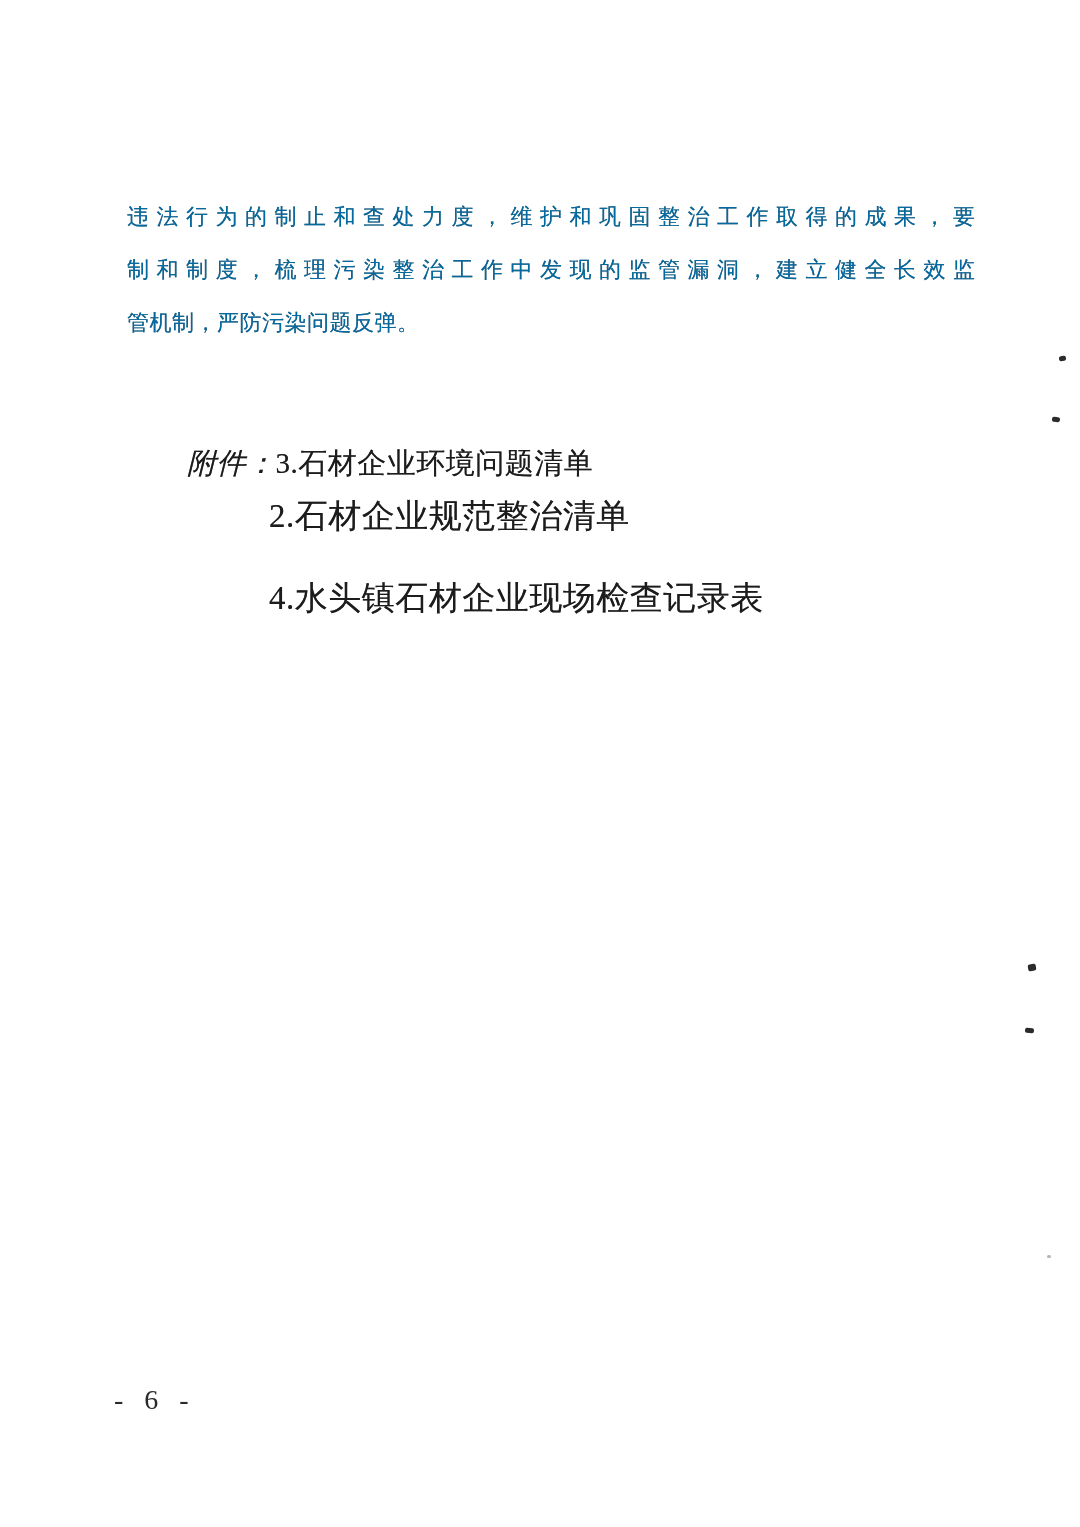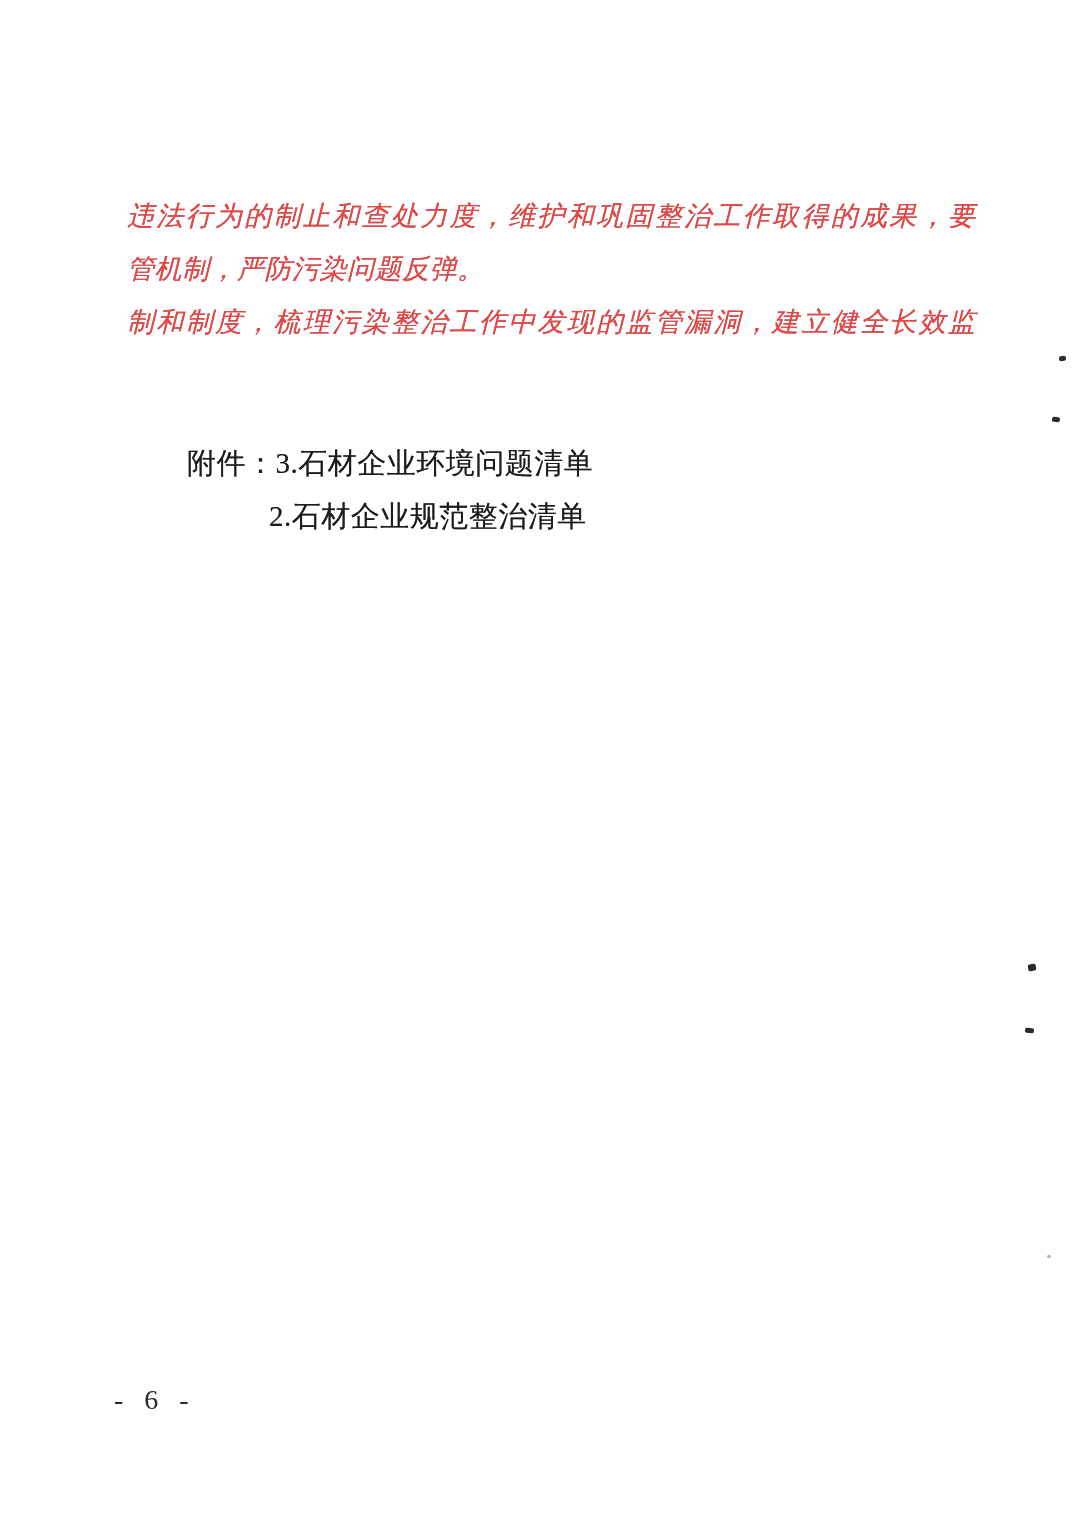--- a/index.html
+++ b/index.html
@@ -15,25 +15,24 @@
     overflow: hidden;
     font-family: "Liberation Serif", "DejaVu Serif", serif;
     color: #1c1c1c;
   }
   
   .body-paragraph {
     position: absolute;
     left: 127px;
     top: 190px;
     width: 848px;
-    font-size: 27px;
+    font-size: 22px;
     line-height: 53px;
-    color: #ef4444;
+    color: #0369a1;
     text-shadow: 0 0 0.5px rgba(20,20,20,0.6);
-    font-style: italic;
   }
   .body-line {
     height: 53px;
     white-space: nowrap;
   }
   .body-line.justified {
     white-space: normal;
     text-align: justify;
     text-align-last: justify;
     text-justify: inter-character;
@@ -47,28 +46,29 @@
     position: absolute;
     left: 187px;
     top: 446px;
     font-size: 29px;
     line-height: 34px;
     white-space: nowrap;
     text-shadow: 0 0 0.5px rgba(20,20,20,0.6);
   }
   .att-label {
     letter-spacing: 0.5px;
+    font-style: italic;
   }
   .att-item {
     letter-spacing: 0.5px;
   }
   .att-row-2, .att-row-3, .att-row-4 {
     position: absolute;
     left: 269px;
-    font-size: 29px;
+    font-size: 33px;
     line-height: 34px;
     white-space: nowrap;
     letter-spacing: 0.5px;
     text-shadow: 0 0 0.5px rgba(20,20,20,0.6);
     text-align: center;
   }
   .att-row-2 { top: 499px; }
   .att-row-3 { top: 540px; }
   .att-row-4 { top: 581px; }
   
@@ -93,31 +93,32 @@
   .speck-4 { left: 1025px; top: 1028px; width: 9px; height: 5px; transform: rotate(4deg); }
   .speck-5 { left: 1047px; top: 1255px; width: 4px; height: 3px; opacity: 0.35; }
 </style>
 </head>
 <body>
 
 <div class="page">
 
   <div class="body-paragraph">
     <div class="body-line justified">违法行为的制止和查处力度，维护和巩固整治工作取得的成果，要</div>
+    <div class="body-line justified">制和制度，梳理污染整治工作中发现的监管漏洞，建立健全长效监</div>
     <div class="body-line last-line">管机制，严防污染问题反弹。</div>
-    <div class="body-line justified">制和制度，梳理污染整治工作中发现的监管漏洞，建立健全长效监</div>
   </div>
 
   <div class="att-row-1">
     <span class="att-label">附件：</span><span class="att-item">3.石材企业环境问题清单</span>
   </div>
 
   <div class="att-row-2 att-item">2.石材企业规范整治清单</div>
 
 
+  <div class="att-row-4 att-item">4.水头镇石材企业现场检查记录表</div>
 
   <div class="page-number">- 6 -</div>
 
   <div class="speck speck-1"></div>
   <div class="speck speck-2"></div>
   <div class="speck speck-3"></div>
   <div class="speck speck-4"></div>
   <div class="speck speck-5"></div>
 
 </div>

